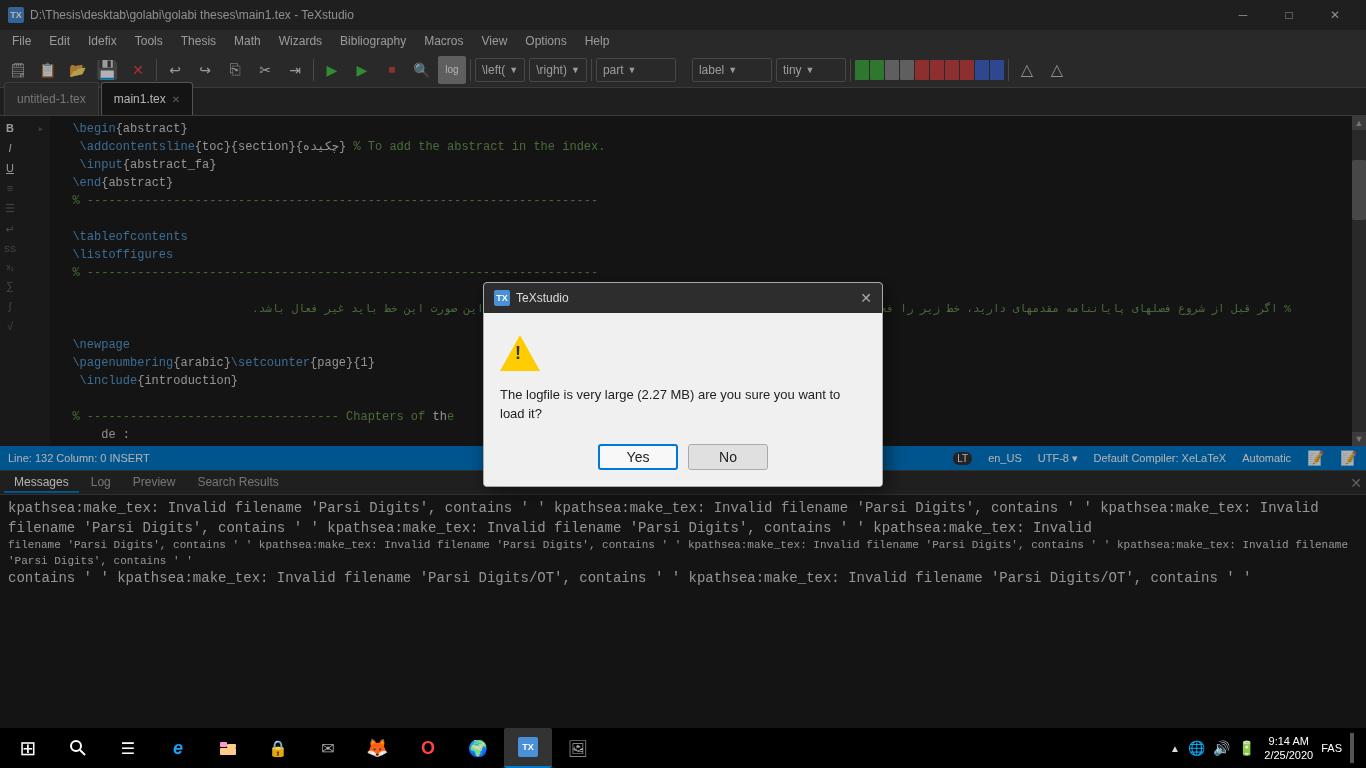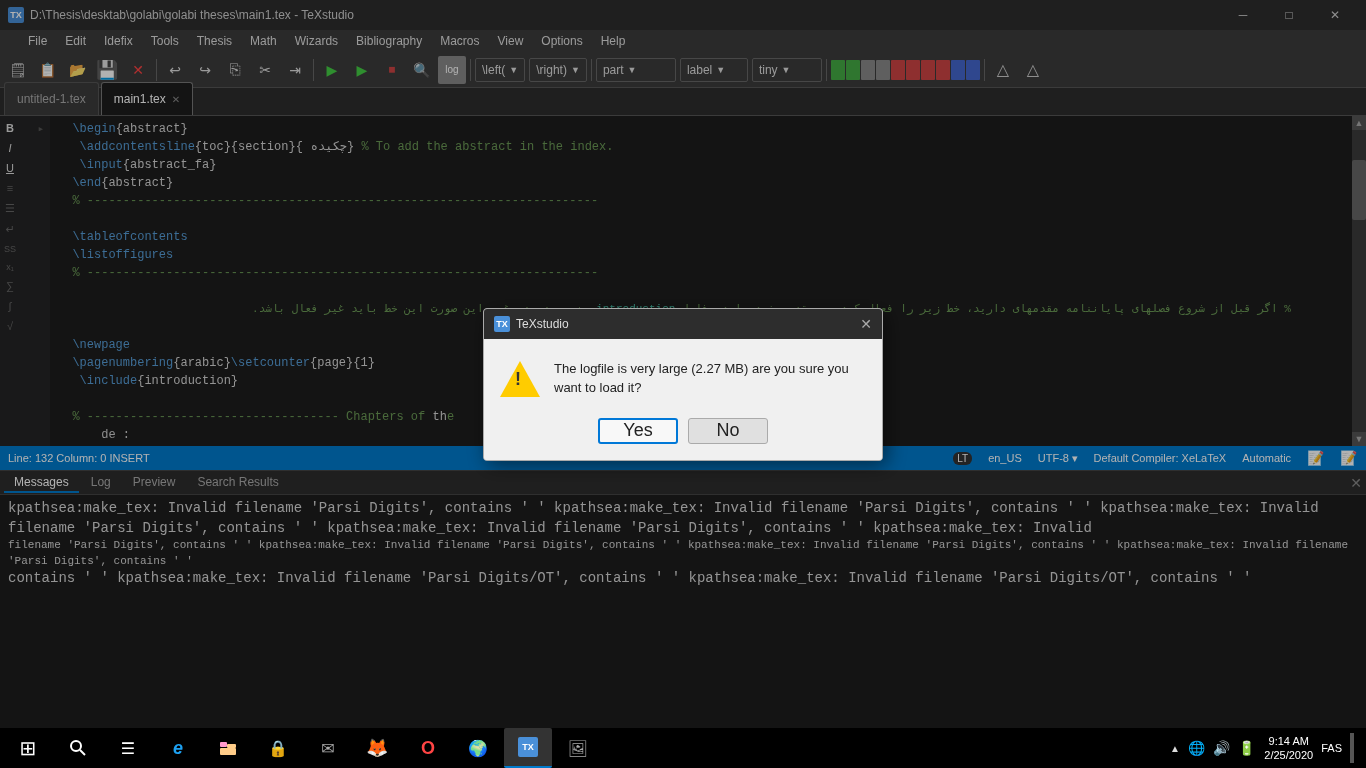--- a/index.html
+++ b/index.html
@@ -20,21 +20,21 @@
     #title-bar .title-icon { width: 16px; height: 16px; background: #4a90d9; border-radius: 2px; display: flex; align-items: center; justify-content: center; font-size: 9px; color: white; font-weight: bold; }
     #title-bar .win-controls { display: flex; gap: 0; }
     #title-bar .win-btn { width: 46px; height: 30px; display: flex; align-items: center; justify-content: center; cursor: pointer; font-size: 12px; }
 
     
     #menu-bar {
       background: #3c3c3c;
       height: 22px;
       display: flex;
       align-items: center;
-      padding: 0 20px;
+      padding: 0 4px;
       gap: 2px;
       font-size: 12px;
     }
     .menu-item { padding: 2px 8px; cursor: pointer; color: #ddd; }
 
     
     #toolbar {
       background: #3c3c3c;
       height: 36px;
       display: flex;
@@ -89,21 +89,21 @@
       font-family: 'Courier New', monospace;
       font-size: 12px;
       line-height: 18px;
       overflow: hidden;
       background: #1e1e1e;
     }
     .code-line { white-space: pre; line-height: 18px; }
     .kw-blue { color: #569cd6; }
     .kw-comment { color: #6a9955; }
     .kw-white { color: #d4d4d4; }
-    .kw-rtl { direction: rtl; unicode-bidi: embed; color: #d4d4d4; margin-left: 8px; }
+    .kw-rtl { direction: rtl; unicode-bidi: embed; color: #d4d4d4; }
 
     
     #left-icons {
       width: 20px; background: #252526;
       display: flex; flex-direction: column;
       align-items: center; padding-top: 4px; gap: 4px;
       flex-shrink: 0;
     }
     .side-icon { color: #666; font-size: 11px; cursor: pointer; padding: 2px; }
 
@@ -178,20 +178,21 @@
     }
     #dialog-titlebar .dlg-title-left { display: flex; align-items: center; gap: 6px; }
     #dialog-titlebar .dlg-icon { width: 16px; height: 16px; background: #4a90d9; border-radius: 2px; display: flex; align-items: center; justify-content: center; font-size: 9px; color: white; font-weight: bold; }
     #dialog-titlebar .dlg-close { cursor: pointer; font-size: 14px; color: #aaa; }
     #dialog-body {
       background: #f0f0f0;
       padding: 20px 16px 12px;
       display: flex;
       gap: 14px;
       align-items: flex-start;
+      flex-direction: column;
     }
     .warning-triangle {
       width: 0; height: 0;
       border-left: 20px solid transparent;
       border-right: 20px solid transparent;
       border-bottom: 36px solid #ffcc00;
       position: relative;
     }
     .warning-triangle::after {
       content: '!';
@@ -214,21 +215,21 @@
       gap: 10px;
       padding: 8px 16px 16px;
       background: #f0f0f0;
     }
     .dlg-btn {
       width: 80px; height: 26px;
       background: #e0e0e0;
       border: 1px solid #aaa;
       border-radius: 3px;
       cursor: pointer;
-      font-size: 18px;
+      font-size: 14px;
       color: #222;
       display: flex; align-items: center; justify-content: center;
     }
     .dlg-btn.yes-btn { border: 2px solid #0078d7; background: #f8f8f8; }
 
     
     #right-scrollbar {
       width: 14px; background: #3c3c3c;
       display: flex; flex-direction: column;
       flex-shrink: 0;
@@ -294,21 +295,21 @@
   </div>
   <div class="tb-dropdown" style="margin-left:2px;">
     <span>\right)</span>
       <span style="font-size:9px;">▼</span>
   </div>
   <div class="tb-sep"></div>
   <div class="tb-dropdown" style="width:80px;">
     <span>part</span>
       <span style="font-size:9px;">▼</span>
   </div>
-  <div class="tb-dropdown" style="width:68px; margin-left:2px;">
+  <div class="tb-dropdown" style="width:80px; margin-left:14px;">
     <span>label</span>
       <span style="font-size:9px;">▼</span>
   </div>
   <div class="tb-dropdown" style="width:70px; margin-left:2px;">
     <span>tiny</span>
       <span style="font-size:9px;">▼</span>
   </div>
   <div class="tb-sep"></div>
 
   <div style="display:flex; gap:1px; align-items:center;">

